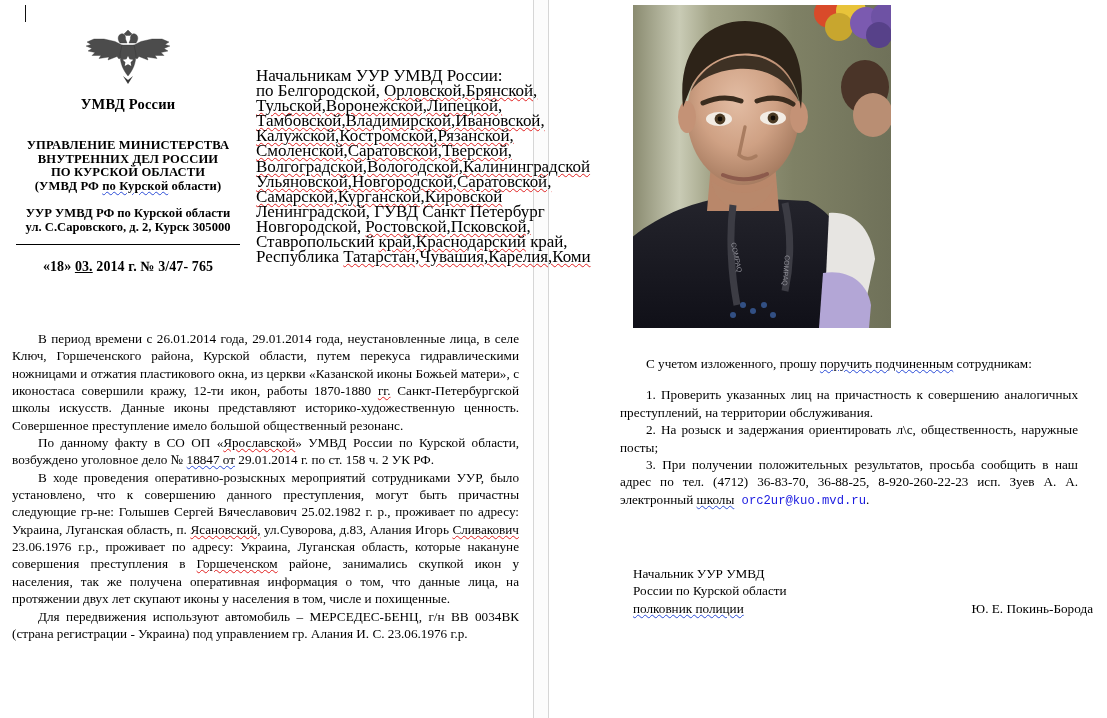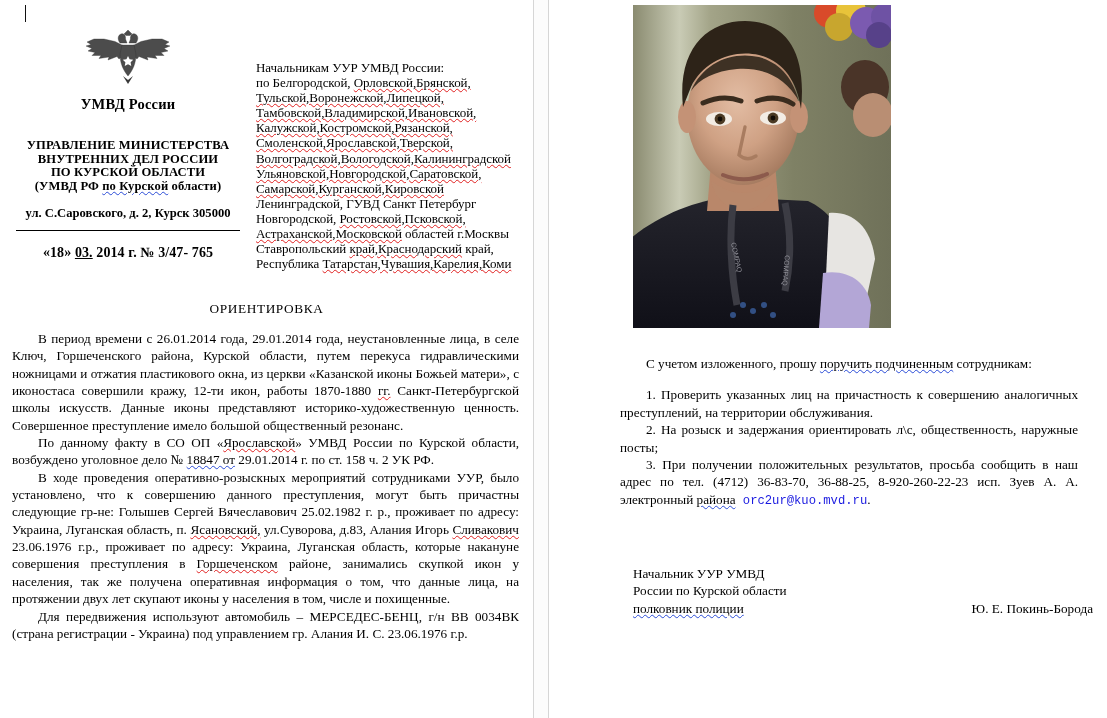--- a/index.html
+++ b/index.html
@@ -37,22 +37,22 @@
   }
   .org-full .grammar { border-bottom: 0; }
   .org-addr {
     font-weight: bold; font-size: 12.6px; line-height: 14px; margin-top: 13px;
   }
   .hrule { border-top: 1px solid #000; margin: 10px 4px 0 4px; height: 1px; }
   .docnum { font-size: 14px; margin-top: 14px; letter-spacing: .1px; font-weight: bold; }
 
   
   .addressees {
-    position: absolute; left: 256px; top: 60px; width: 272px;
-    font-size: 13px; line-height: 15.1px; letter-spacing: -.05px;
+    position: absolute; left: 256px; top: 68px; width: 272px;
+    font-size: 17px; line-height: 15.1px; letter-spacing: -.05px;
   }
   .addressees div { white-space: nowrap; }
 
   
   .doc-title {
     position: absolute; left: 0; top: 301px; width: 533px; text-align: center;
     font-size: 13.3px; letter-spacing: .6px;
   }
   .body-text {
     position: absolute; left: 12px; top: 330px; width: 507px;
@@ -147,48 +147,47 @@
       <div class="org-short">УМВД России</div>
 
       <div class="org-full">
         <div>УПРАВЛЕНИЕ МИНИСТЕРСТВА</div>
         <div>ВНУТРЕННИХ ДЕЛ РОССИИ</div>
         <div>ПО КУРСКОЙ ОБЛАСТИ</div>
         <div><span>(УМВД РФ </span><span class="grammar">по  Курской</span><span> области)</span></div>
       </div>
 
       <div class="org-addr">
+        <div>УУР УМВД РФ по Курской области</div>
         <div>ул. С.Саровского, д. 2, Курск 305000</div>
       </div>
 
       <div class="hrule"></div>
 
       <div class="docnum"><span>«18» </span><span class="uline">03.</span><span> 2014 г. № 3/47-  765</span></div>
     </div>
 
     <div class="addressees">
       <div>Начальникам УУР УМВД России:</div>
       <div id="addressee-list">
           <div><span>по Белгородской, </span><span class="spell">Орловской,Брянской,</span></div>
           <div><span class="spell">Тульской,Воронежской,Липецкой,</span></div>
           <div><span class="spell">Тамбовской,Владимирской,Ивановской,</span></div>
           <div><span class="spell">Калужской,Костромской,Рязанской,</span></div>
-          <div><span class="spell">Смоленской,Ярославской,Тверской,</span></div>
+          <div><span class="spell">Смоленской,Саратовской,Тверской,</span></div>
           <div><span class="spell">Волгоградской,Вологодской,Калининградской</span></div>
           <div><span class="spell">Ульяновской,Новгородской,Саратовской,</span></div>
           <div><span class="spell">Самарской,Курганской,Кировской</span></div>
           <div><span>Ленинградской, ГУВД Санкт Петербург</span></div>
           <div><span>Новгородской, </span><span class="spell">Ростовской,Псковской,</span></div>
-          <div><span class="spell">Астраханской,Московской</span><span> областей г.Москвы</span></div>
           <div><span>Ставропольский </span><span class="spell">край,Краснодарский</span><span> край,</span></div>
           <div><span>Республика </span><span class="spell">Татарстан,Чувашия,Карелия,Коми</span></div>
         </div>
     </div>
 
-    <div class="doc-title">ОРИЕНТИРОВКА</div>
 
     <div class="body-text">
       <p><span>В период времени с 26.01.2014 года, 29.01.2014 года, неустановленные лица, в селе Ключ, Горшеченского района, Курской области, путем перекуса гидравлическими ножницами и отжатия пластикового окна, из церкви «Казанской иконы Божьей матери», с иконостаса совершили кражу, 12-ти икон, работы 1870-1880 </span><span class="spell">гг.</span><span> Санкт-Петербургской школы искусств. Данные иконы представляют историко-художественную ценность. Совершенное преступление имело большой общественный резонанс.</span></p>
       <p><span> По данному факту в СО ОП «</span><span class="spell">Ярославской</span><span>» УМВД России по Курской области, возбуждено уголовное дело № </span><span class="grammar">18847  от</span><span> 29.01.2014 г. по ст. 158 ч. 2 УК РФ.</span></p>
       <p><span>В ходе проведения оперативно-розыскных мероприятий сотрудниками УУР, было установлено,    что к совершению данного преступления, могут быть причастны следующие гр-не: Голышев Сергей Вячеславович 25.02.1982 г. р., проживает по адресу: Украина, Луганская область, п. </span><span class="spell">Ясановский,</span><span> ул.Суворова, д.83, Алания Игорь </span><span class="spell">Сливакович</span><span> 23.06.1976 г.р., проживает по адресу: Украина, Луганская область, которые накануне совершения преступления в </span><span class="spell">Горшеченском</span><span> районе, занимались скупкой икон у населения, так же получена оперативная информация о том, что данные лица, на протяжении двух лет скупают иконы у населения в том, числе и похищенные.</span></p>
       <p>Для передвижения используют автомобиль – МЕРСЕДЕС-БЕНЦ, г/н ВВ 0034ВК (страна регистрации - Украина) под управлением гр. Алания И. С. 23.06.1976 г.р.</p>
     </div>
   </div>
 
   <div class="right-page">
@@ -269,21 +268,21 @@
           <circle cx="100" cy="310" r="3"></circle>
         </g>
       </svg>
     </div>
 
     <div class="right-body">
       <p><span>С учетом изложенного, прошу </span><span class="grammar">поручить  подчиненным</span><span> сотрудникам:</span></p>
       <div class="gap"></div>
       <p>1.  Проверить  указанных  лиц  на  причастность  к  совершению аналогичных преступлений, на территории обслуживания.</p>
       <p> 2. На  розыск  и  задержания  ориентировать  л\с,  общественность, наружные посты;</p>
-      <p><span>3.  При получении положительных результатов, просьба сообщить в наш адрес по тел. (4712) 36-83-70, 36-88-25, 8-920-260-22-23 исп. Зуев А. А. электронный </span><span class="grammar">района</span><span class="mail"> orc2ur@kuo.mvd.ru</span><span>.</span></p>
+      <p><span>3.  При получении положительных результатов, просьба сообщить в наш адрес по тел. (4712) 36-83-70, 36-88-25, 8-920-260-22-23 исп. Зуев А. А. электронный </span><span class="grammar">школы</span><span class="mail"> orc2ur@kuo.mvd.ru</span><span>.</span></p>
     </div>
 
     <div class="signature">
       <div>Начальник УУР УМВД</div>
       <div>России по Курской области</div>
       <div class="sig-row">
         <span class="grammar">полковник  полиции</span>
         <span class="sig-name">Ю. Е. Покинь-Борода</span>
       </div>
     </div>

